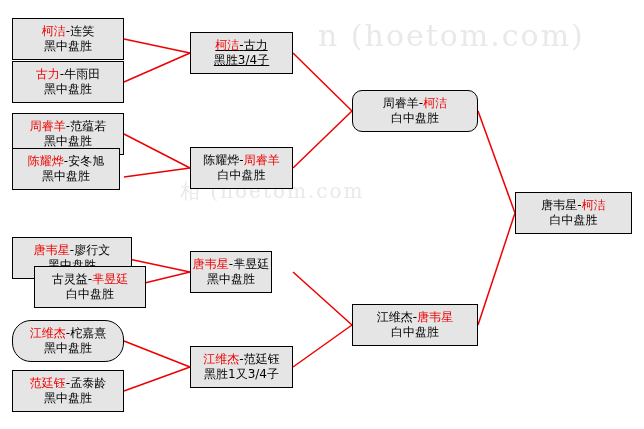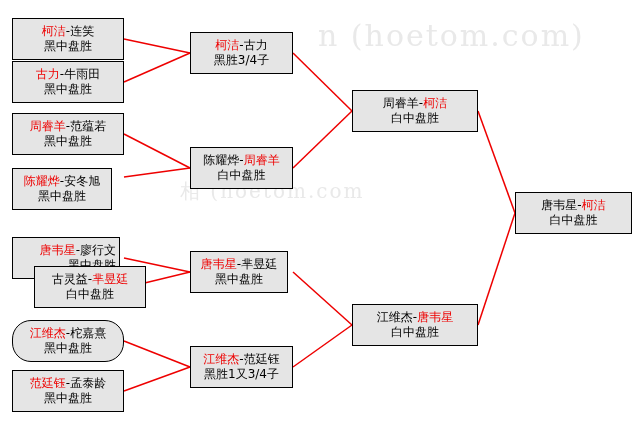--- a/index.html
+++ b/index.html
@@ -125,66 +125,66 @@
   <div class="node" style="left:12px; top:61px; width:112px; height:42px;">
     <div class="ln"><span class="w">古力</span><span>-</span><span class="b">牛雨田</span></div>
     <div class="ln b">黑中盘胜</div>
   </div>
 
   <div class="node" style="left:12px; top:113px; width:112px; height:42px;">
     <div class="ln"><span class="w">周睿羊</span><span>-</span><span class="b">范蕴若</span></div>
     <div class="ln b">黑中盘胜</div>
   </div>
 
-  <div class="node" style="left:12px; top:168px; width:100px; height:42px;">
+  <div class="node" style="left:12px; top:148px; width:108px; height:42px;">
     <div class="ln"><span class="w">陈耀烨</span><span>-</span><span class="b">安冬旭</span></div>
     <div class="ln b">黑中盘胜</div>
   </div>
 
-  <div class="node" style="left:12px; top:237px; width:108px; height:42px;align-items:flex-end;">
+  <div class="node" style="left:12px; top:237px; width:120px; height:42px;">
     <div class="ln"><span class="w">唐韦星</span><span>-</span><span class="b">廖行文</span></div>
     <div class="ln b">黑中盘胜</div>
   </div>
 
   <div class="node" style="left:12px; top:266px; width:112px; height:42px;margin-left:22px;">
     <div class="ln"><span class="b">古灵益</span><span>-</span><span class="w">芈昱廷</span></div>
     <div class="ln b">白中盘胜</div>
   </div>
 
   <div class="node" style="left:12px; top:320px; width:112px; height:42px;border-radius:19px;">
     <div class="ln"><span class="w">江维杰</span><span>-</span><span class="b">柁嘉熹</span></div>
     <div class="ln b">黑中盘胜</div>
   </div>
 
   <div class="node" style="left:12px; top:370px; width:112px; height:42px;">
     <div class="ln"><span class="w">范廷钰</span><span>-</span><span class="b">孟泰龄</span></div>
     <div class="ln b">黑中盘胜</div>
   </div>
 
-  <div class="node" style="left:190px; top:32px; width:103px; height:42px;">
+  <div class="node" style="left:190px; top:32px; width:103px; height:42px;text-decoration:underline;">
     <div class="ln"><span class="w">柯洁</span><span>-</span><span class="b">古力</span></div>
     <div class="ln b">黑胜3/4子</div>
   </div>
 
   <div class="node" style="left:190px; top:147px; width:103px; height:42px;">
     <div class="ln"><span class="b">陈耀烨</span><span>-</span><span class="w">周睿羊</span></div>
     <div class="ln b">白中盘胜</div>
   </div>
 
-  <div class="node" style="left:190px; top:251px; width:98px; height:42px;">
+  <div class="node" style="left:190px; top:251px; width:82px; height:42px;">
     <div class="ln"><span class="w">唐韦星</span><span>-</span><span class="b">芈昱廷</span></div>
     <div class="ln b">黑中盘胜</div>
   </div>
 
   <div class="node" style="left:190px; top:346px; width:103px; height:42px;text-align:right;">
     <div class="ln"><span class="w">江维杰</span><span>-</span><span class="b">范廷钰</span></div>
     <div class="ln b">黑胜1又3/4子</div>
   </div>
 
-  <div class="node" style="left:352px; top:90px; width:126px; height:42px;">
+  <div class="node" style="left:352px; top:90px; width:126px; height:42px;border-radius:10px;">
     <div class="ln"><span class="b">周睿羊</span><span>-</span><span class="w">柯洁</span></div>
     <div class="ln b">白中盘胜</div>
   </div>
 
   <div class="node" style="left:352px; top:304px; width:126px; height:42px;">
     <div class="ln"><span class="b">江维杰</span><span>-</span><span class="w">唐韦星</span></div>
     <div class="ln b">白中盘胜</div>
   </div>
 
   <div class="node" style="left:515px; top:192px; width:117px; height:42px;">

